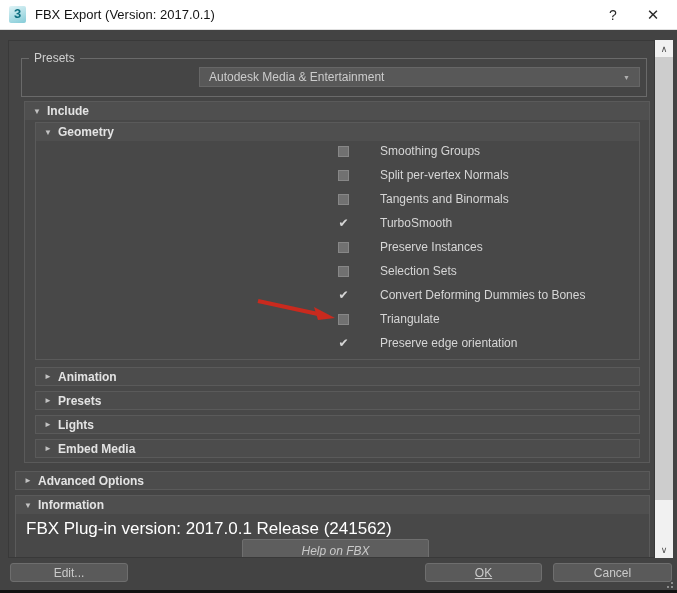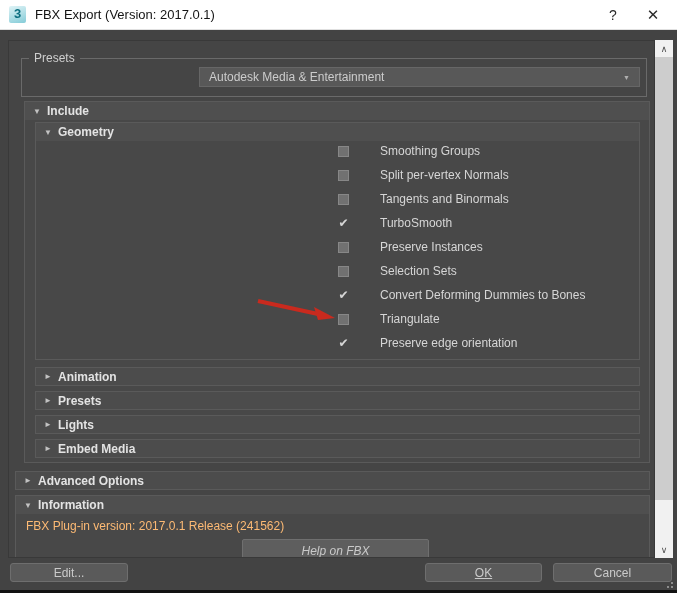--- a/index.html
+++ b/index.html
@@ -40,21 +40,21 @@
 
   
   .opts { position:absolute; left:301px; top:16px; }
   .opt-row { height:24px; display:flex; align-items:center;gap:24px; }
   .cb { width:13px; height:13px; margin-right:6px; display:flex; align-items:center; justify-content:center; cursor:default; }
   .cb-box { width:11px; height:11px; background:#717171; border:1px solid #878787; }
   .cb-check { font-size:12px; color:#d6d6d6; line-height:12px; }
   .opt-label { font-size:12px; color:#d6d6d6; }
 
   
-  .info-text { position:absolute; left:10px; top:23px; font-size:12px; color:#fdba74; }
+  .info-text { position:absolute; left:10px; top:23px; font-size:17px; color:#ffffff; }
   .help-btn { position:absolute; left:226px; top:43px; width:187px; height:24px; background:#5e5e5e; border:1px solid #6f6f6f; border-radius:2px; color:#c9c9c9; font-size:12px; display:flex; align-items:center; justify-content:center; cursor:default;font-style:italic; }
 
   
   .btn { position:absolute; top:563px; height:19px; background:#5a5a5a; border:1px solid #6e6e6e; border-radius:3px; color:#cacaca; font-size:12px; display:flex; align-items:center; justify-content:center; cursor:default; }
   .btn-edit { left:10px; width:118px; }
   .btn-ok { left:425px; width:117px;text-decoration:underline; }
   .btn-cancel { left:553px; width:119px; }
 
   
   .anno-arrow { position:absolute; left:248px; top:294px; width:95px; height:30px; pointer-events:none; }

